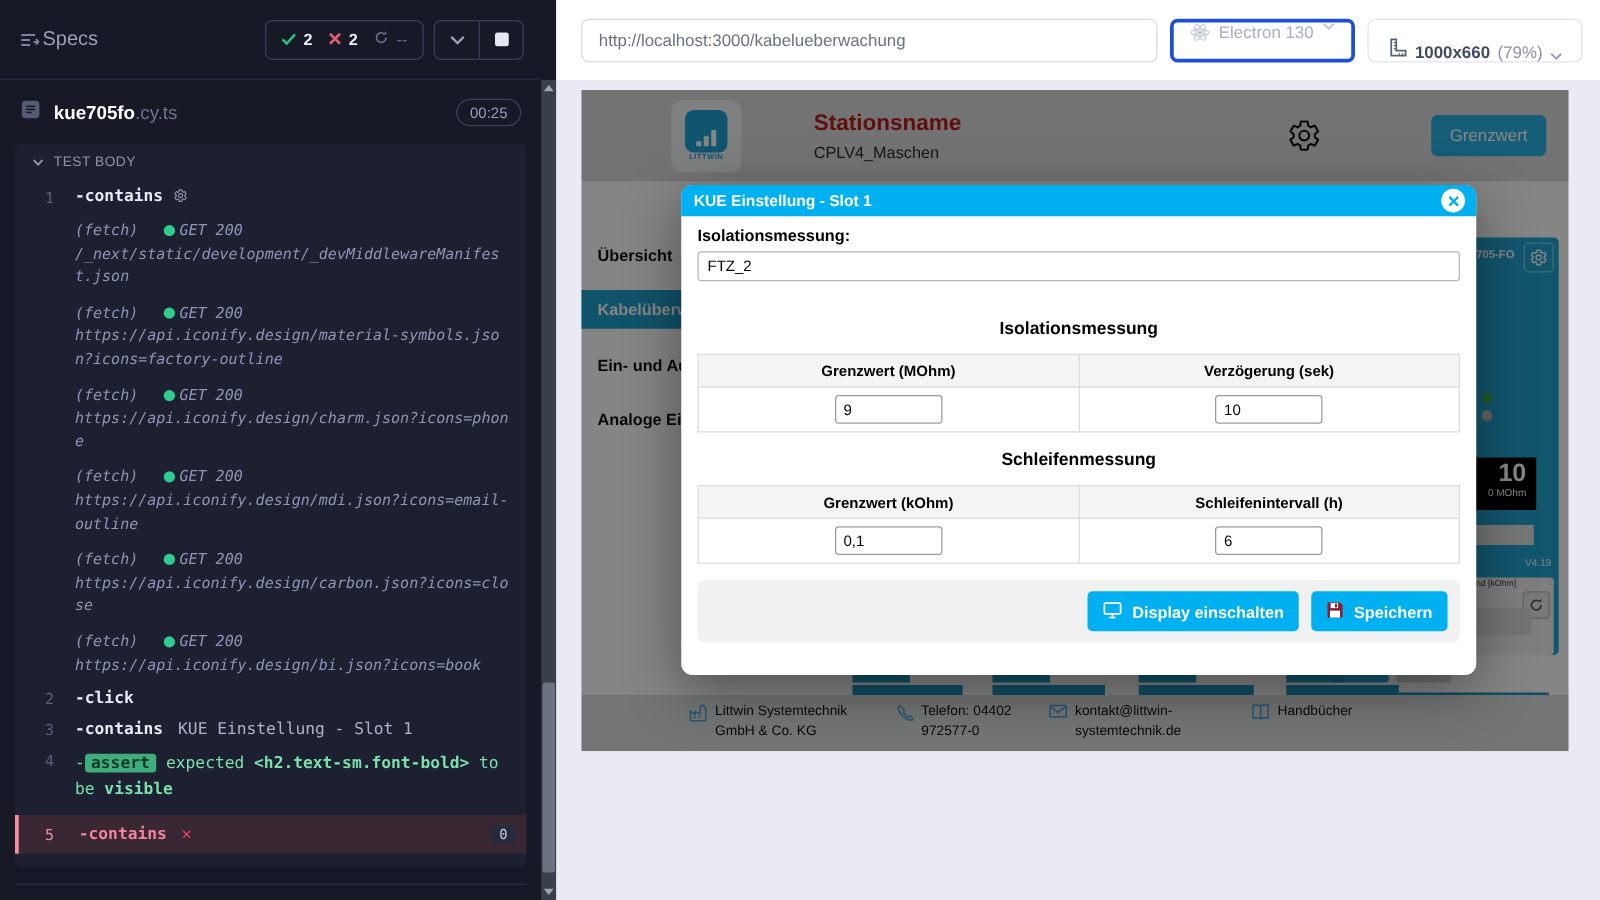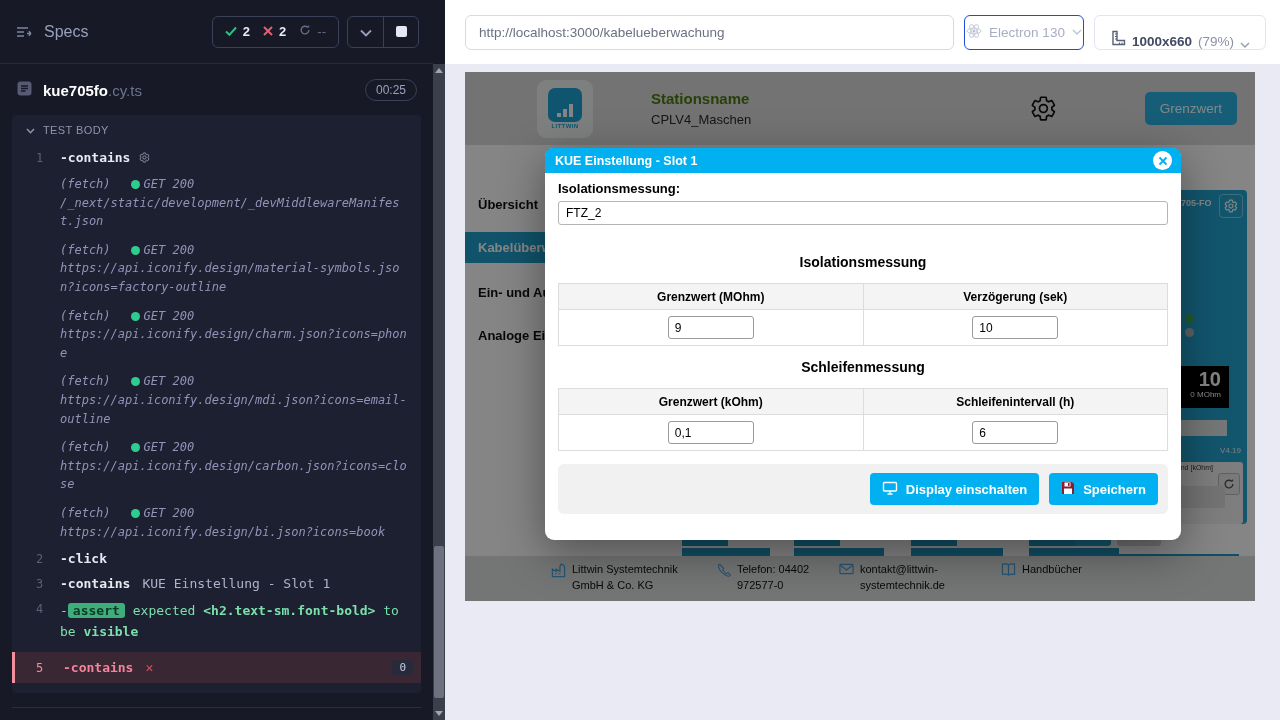--- a/index.html
+++ b/index.html
@@ -6,21 +6,21 @@
   html,body { width:1280px; height:720px; overflow:hidden; background:#e9eaf3;
     font-family:"Liberation Sans", sans-serif; }
   .stage { position:relative; width:1280px; height:720px; }
 
   
   .reporter { position:absolute; left:0; top:0; width:445px; height:720px;
     background:#171926; color:#c5c8d8; }
   .rep-inner { position:absolute; left:0; top:0; width:433px; height:720px; overflow:hidden; }
   .rep-header { height:64px; display:flex; align-items:center; justify-content:space-between;
     padding:0 14px 0 16px; border-bottom:1px solid #262a40; }
-  .specs-title { display:flex; align-items:center; gap:10px; color:#9aa0bc; font-size:16px; }
+  .specs-title { display:flex; align-items:center; color:#9aa0bc; font-size:16px; }
   .specs-title .ic { color:#7d83a0; display:flex; }
   .rep-controls { display:flex; align-items:center; gap:8px; }
   .stats { height:32px; display:flex; align-items:center; gap:13px; padding:0 12px;
     border:1px solid #3b4059; border-radius:6px; font-size:13px; }
   .stat { display:flex; align-items:center; gap:6px; color:#e9ebf5; font-weight:bold; }
   .stat .pend { color:#676d89; font-weight:normal; }
   .run-controls { height:32px; display:flex; align-items:stretch;
     border:1px solid #3b4059; border-radius:6px; overflow:hidden; }
   .run-controls .seg { width:35px; display:flex; align-items:center; justify-content:center; }
   .run-controls .seg + .seg { border-left:1px solid #3b4059; }
@@ -70,22 +70,22 @@
   .scroll-thumb { position:absolute; left:1px; width:10px; top:482px; height:152px;
     background:#6e7280; border-radius:2px; }
 
   
   .aut { position:absolute; left:445px; top:0; width:835px; height:720px; }
   .topbar { height:64px; background:#ffffff; display:flex; align-items:center;
     gap:10px; padding:0 14px 0 20px; }
   .url-input { flex:1; height:35px; border:1px solid #d6d9e6; border-radius:6px;
     padding:0 13px; font-size:13.5px; color:#6b7183; outline:none; background:#fff;
     font-family:"Liberation Sans", sans-serif; }
-  .browser-select { width:120px; height:35px; border:1px solid #1d4ed8; border-radius:6px;
-    display:flex; align-items:center; justify-content:center; gap:7px; color:#a7adc2;
+  .browser-select { width:148px; height:35px; border:3px solid #1d4ed8; border-radius:6px;
+    display:flex; align-items:flex-start; justify-content:center; gap:7px; color:#a7adc2;
     font-size:13.5px; background:#fff; }
   .viewport-select { width:172px; height:35px; border:1px solid #e2e4ee; border-radius:6px;
     display:flex; align-items:flex-end; justify-content:center; gap:6px; background:#fff;
     font-size:13.5px; }
   .viewport-select .dim { color:#414a63; font-weight:bold; }
   .viewport-select .pct { color:#8a90a5; }
   .chev { display:inline-flex; color:#a7adc2; }
 
   .aut-bg { position:relative; width:835px; height:656px; background:#e9eaf3; }
 
@@ -95,21 +95,21 @@
   .app-header { position:relative; height:73px; background:#dcdddf; display:flex;
     align-items:center; padding:0 18px 0 72px; }
   .logo-tile { width:56px; height:58px; background:#f2f3f3; border-radius:9px;
     display:flex; flex-direction:column; align-items:center; justify-content:center; gap:1px; }
   .logo-sq { width:34px; height:34px; background:#1fa3d6; border-radius:7px;
     display:flex; align-items:end; justify-content:center; padding-bottom:5px; }
   .logo-steps { display:flex; align-items:flex-end; gap:2px; }
   .logo-steps i { display:block; background:#fff; width:4px; }
   .logo-text { font-size:6px; font-weight:bold; color:#1fa3d6; letter-spacing:.4px; }
   .station { margin-left:58px; line-height:1.5; }
-  .station .lbl { font-size:15px; font-weight:bold; color:#4d7c0f; }
+  .station .lbl { font-size:18px; font-weight:bold; color:#b91c1c; }
   .station .val { font-size:13px; color:#2c2c2c; }
   .app-gear { margin-left:auto; margin-right:88px; color:#111; display:flex; }
   .logout-btn { background:#2bb3e6; color:#fff; border:none; border-radius:5px;
     font-size:13.5px; padding:9px 15px; font-family:"Liberation Sans", sans-serif; }
 
   .app-nav-item { position:absolute; left:0; width:180px; padding-left:13px;
     font-size:13px; font-weight:bold; color:#111; white-space:nowrap; overflow:hidden; }
   .app-nav-item.sel { background:#1f9fce; color:#fff; padding-top:8px; padding-bottom:8px; }
 
   

